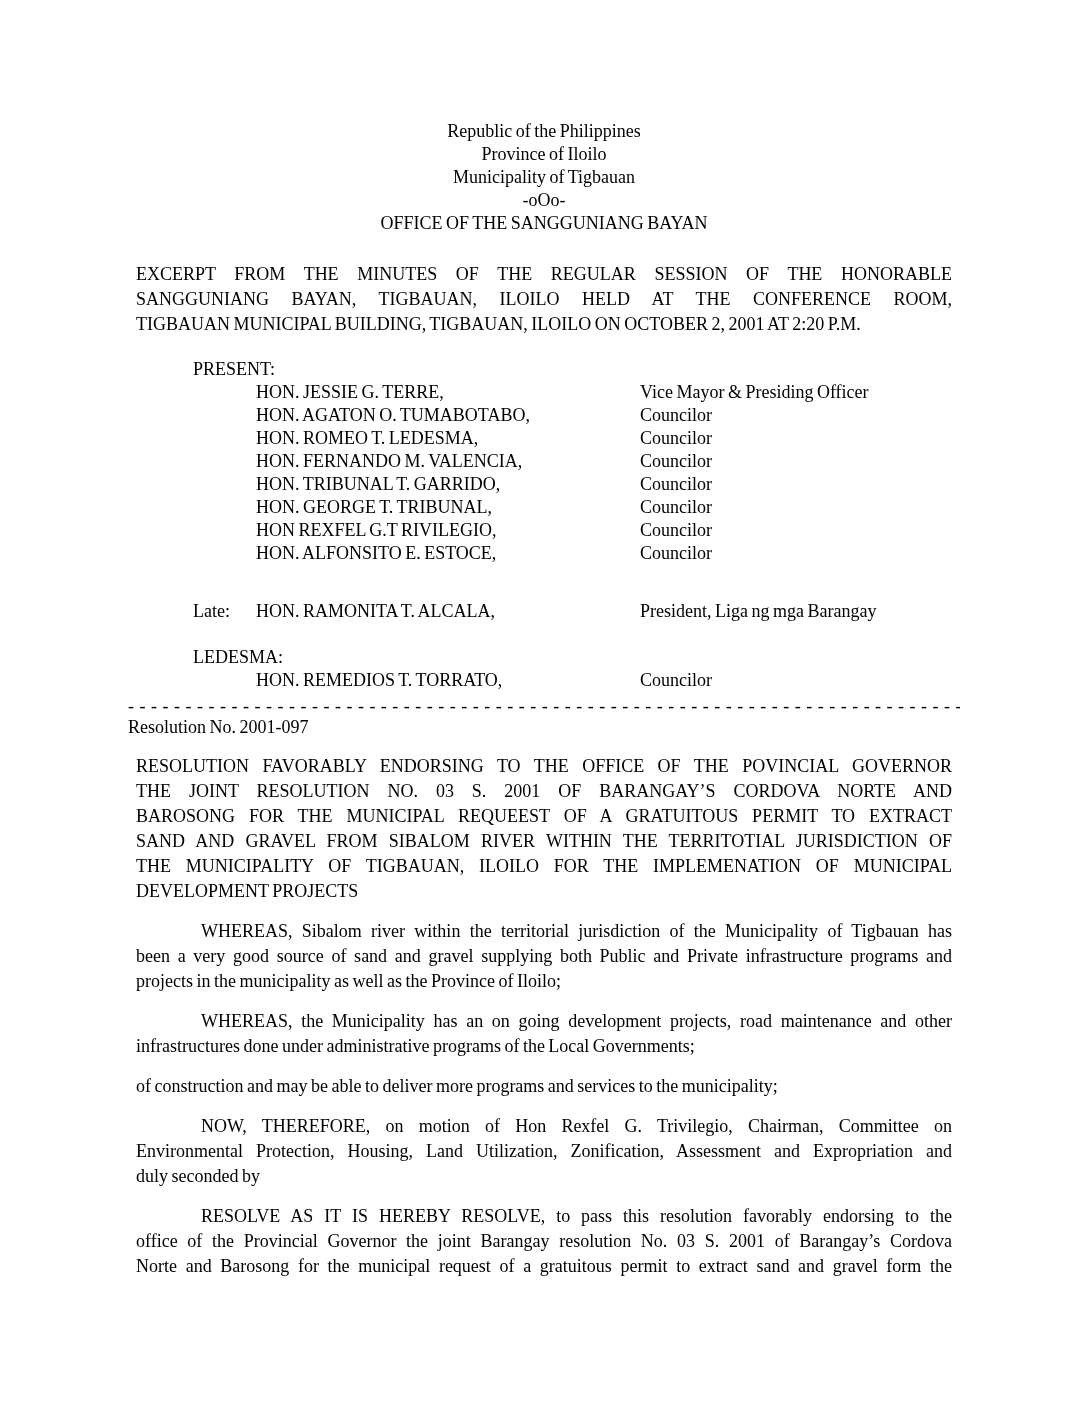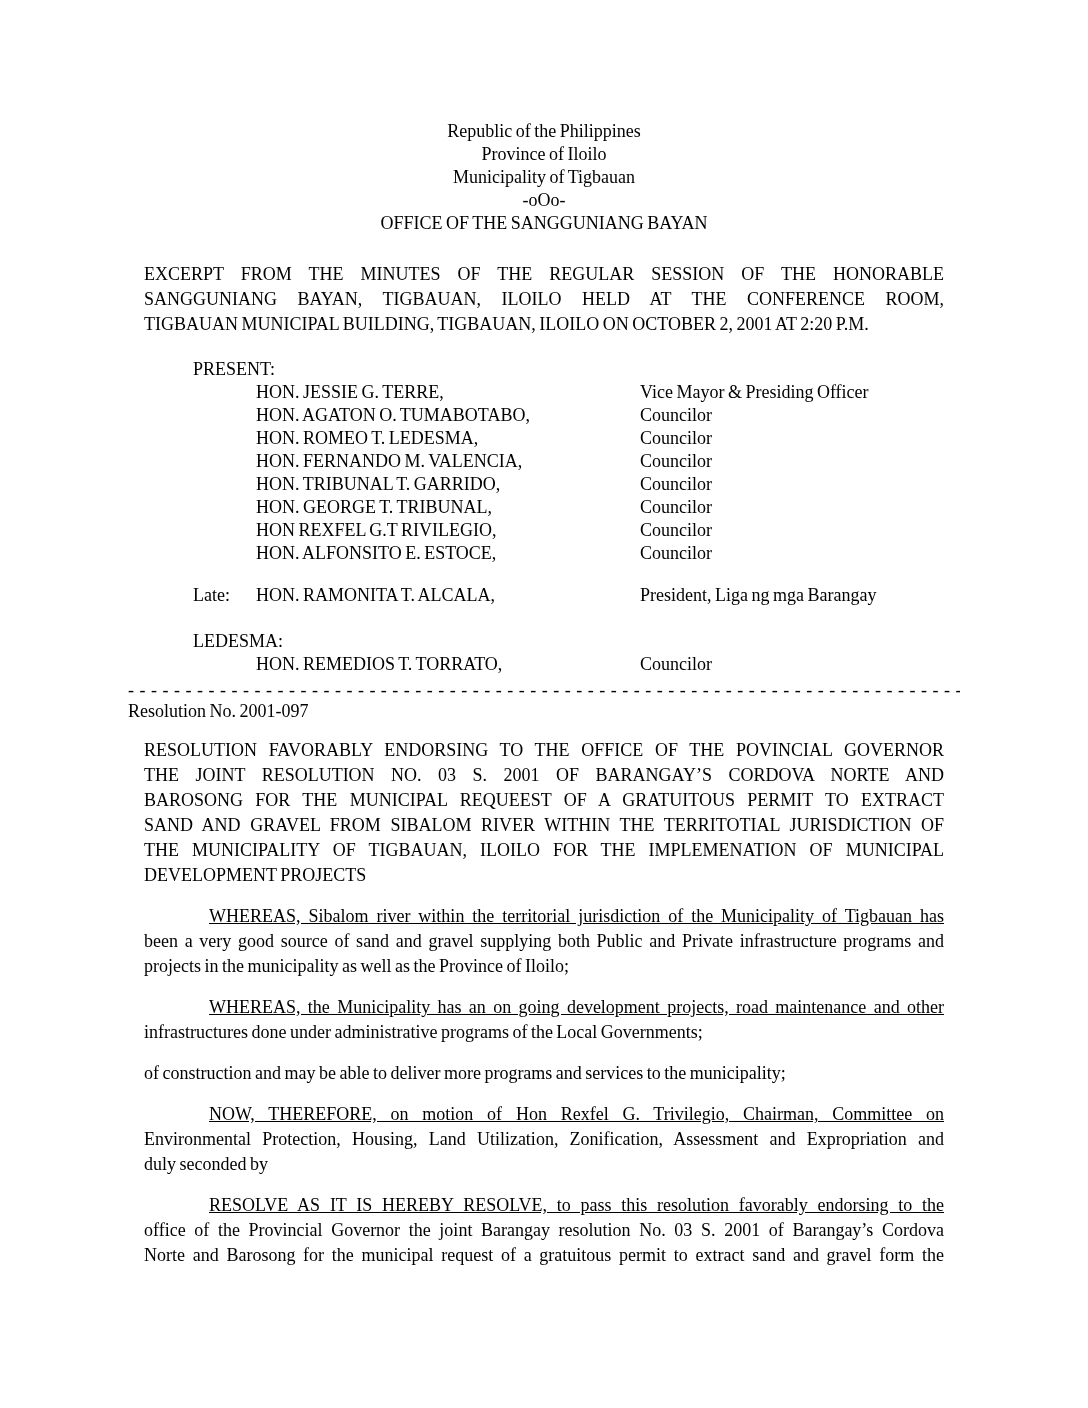--- a/index.html
+++ b/index.html
@@ -17,34 +17,34 @@
     word-spacing: -1px;
   }
   .content { width: 832px; }
 
   
   .doc-header { text-align: center; line-height: 23px; }
 
   
   .jl { text-align: justify; text-align-last: justify; line-height: 25px; overflow: hidden; }
   .jl.last { text-align-last: left; }
-  .jl.ind { text-indent: 65px; text-decoration: underline; }
+  .jl.ind { text-indent: 65px; }
 
-  .para { margin: 16px; }
+  .para { margin: 8px; }
   #excerpt { margin-top: 27px; }
   #res-title { margin-top: 15px; }
   .body-para { margin-top: 15px; }
 
   
   #attendance { margin-top: 21px; }
   .att-head { padding-left: 65px; line-height: 23px; }
   .att-row { display: flex; padding-left: 128px; line-height: 23px; }
   .att-row .att-name { flex: 0 0 384px; }
   .att-row .att-role { flex: 1 1 auto; }
-  .late-row { margin-top: 19px; padding-left: 65px; }
+  .late-row { margin-top: 35px; padding-left: 65px; }
   .late-row .att-label { flex: 0 0 63px; }
   .absent-head { margin-top: 23px; }
 
   
   #divider {
     margin-top: 5px;
     line-height: 18px;
     white-space: nowrap;
     overflow: hidden;
     letter-spacing: 1px;

